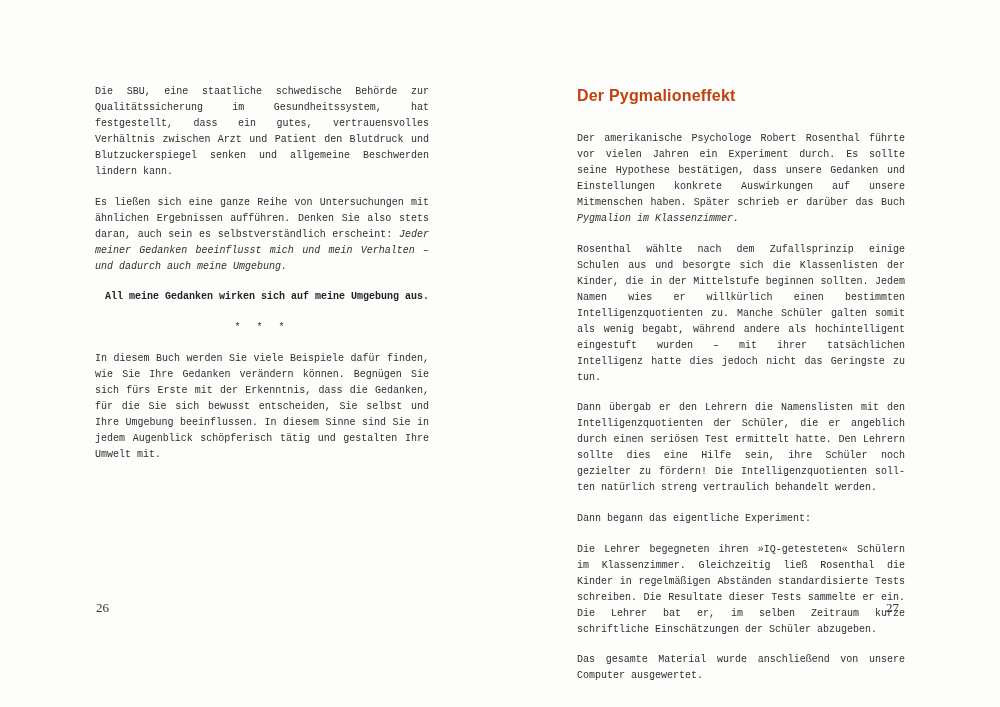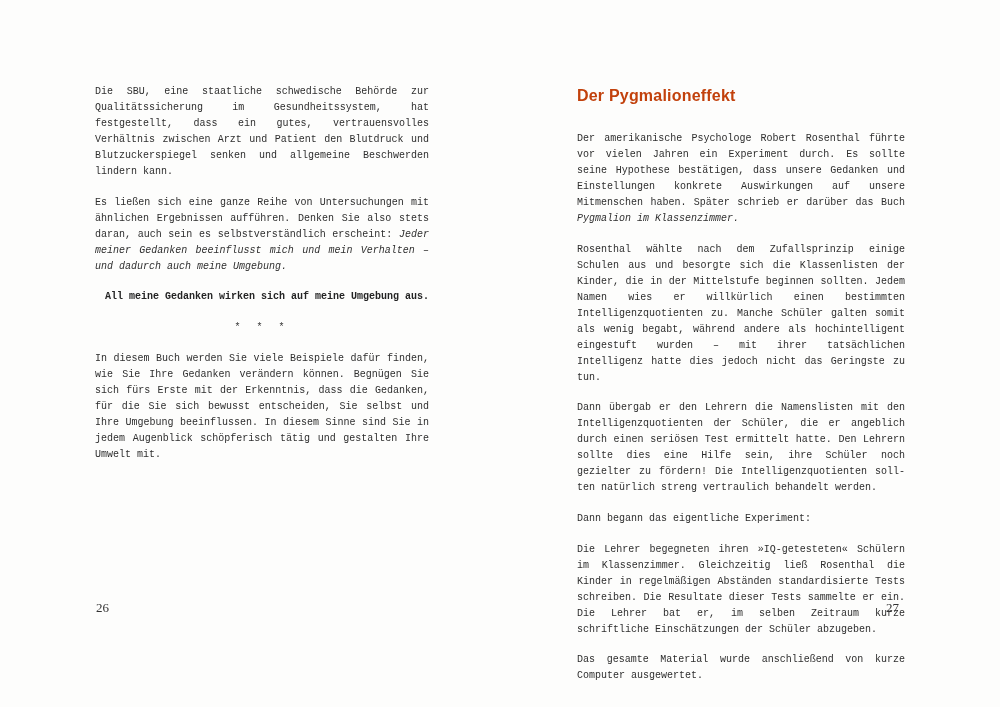--- a/index.html
+++ b/index.html
@@ -104,19 +104,19 @@
     <p class="body-par"><span>Der amerikanische Psychologe Robert Rosenthal führte vor vielen Jahren ein Experiment durch. Es sollte seine Hypothese bestäti­gen, dass unsere Gedanken und Einstellungen konkrete Auswir­kungen auf unsere Mitmenschen haben. Später schrieb er darüber das Buch </span><em>Pygmalion im Klassenzimmer.</em></p>
 
     <p class="body-par">Rosenthal wählte nach dem Zufallsprinzip einige Schulen aus und besorgte sich die Klassenlisten der Kinder, die in der Mittelstufe beginnen sollten. Jedem Namen wies er willkürlich einen bestimm­ten Intelligenzquotienten zu. Manche Schüler galten somit als we­nig begabt, während andere als hochintelligent eingestuft wurden – mit ihrer tatsächlichen Intelligenz hatte dies jedoch nicht das Ge­ringste zu tun.</p>
 
     <p class="body-par">Dann übergab er den Lehrern die Namenslisten mit den Intelli­genzquotienten der Schüler, die er angeblich durch einen seriösen Test ermittelt hatte. Den Lehrern sollte dies eine Hilfe sein, ihre Schüler noch gezielter zu fördern! Die Intelligenzquotienten soll­ten natürlich streng vertraulich behandelt werden.</p>
 
     <p class="body-par">Dann begann das eigentliche Experiment:</p>
 
     <p class="body-par">Die Lehrer begegneten ihren »IQ-getesteten« Schülern im Klas­senzimmer. Gleichzeitig ließ Rosenthal die Kinder in regelmäßigen Abständen standardisierte Tests schreiben. Die Resultate dieser Tests sammelte er ein. Die Lehrer bat er, im selben Zeitraum kurze schriftliche Einschätzungen der Schüler abzugeben.</p>
 
-    <p class="body-par">Das gesamte Material wurde anschließend von kurze Computer ausgewertet.</p>
+    <p class="body-par">Das gesamte Material wurde anschließend von unsere Computer ausgewertet.</p>
   </div>
 
   <div class="page-number left">26</div>
   <div class="page-number right">27</div>
 
 </div>
 
 </body></html>

